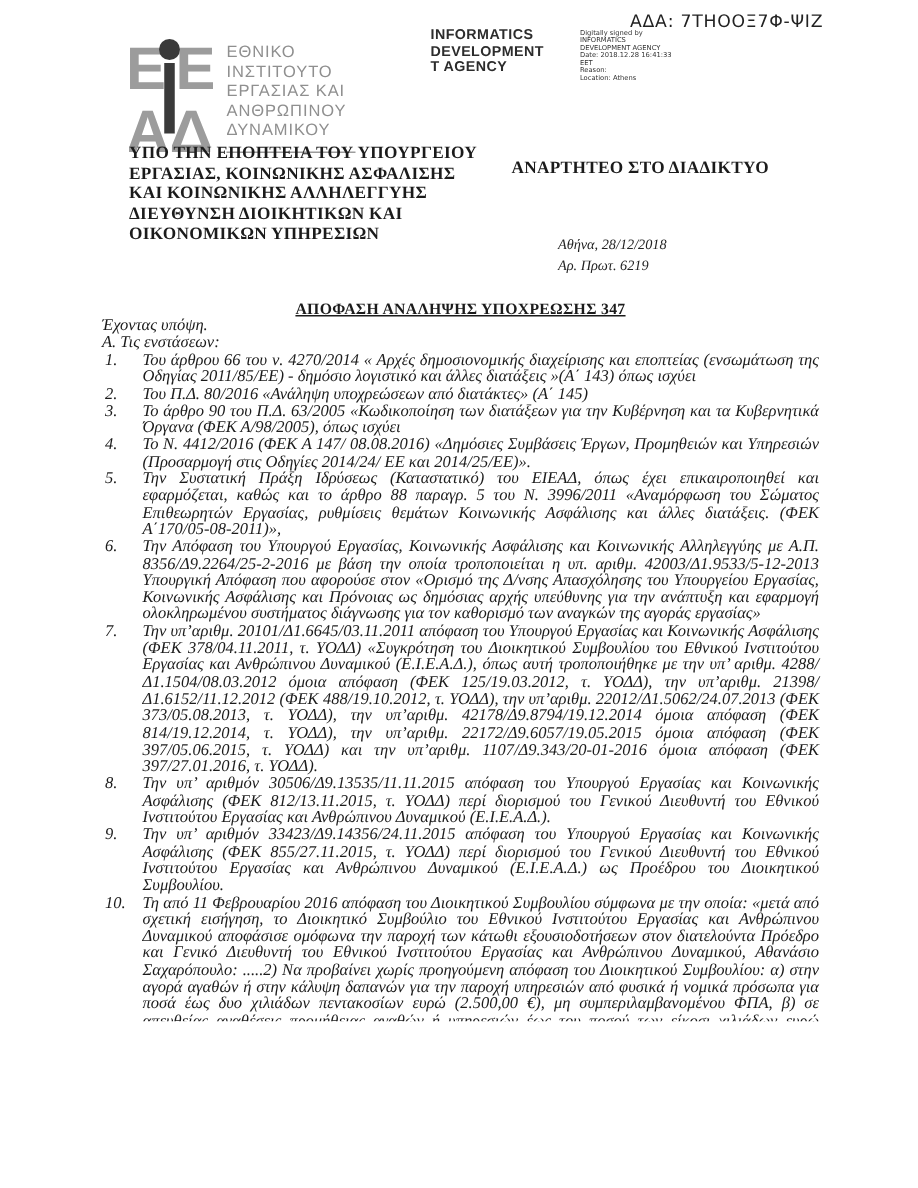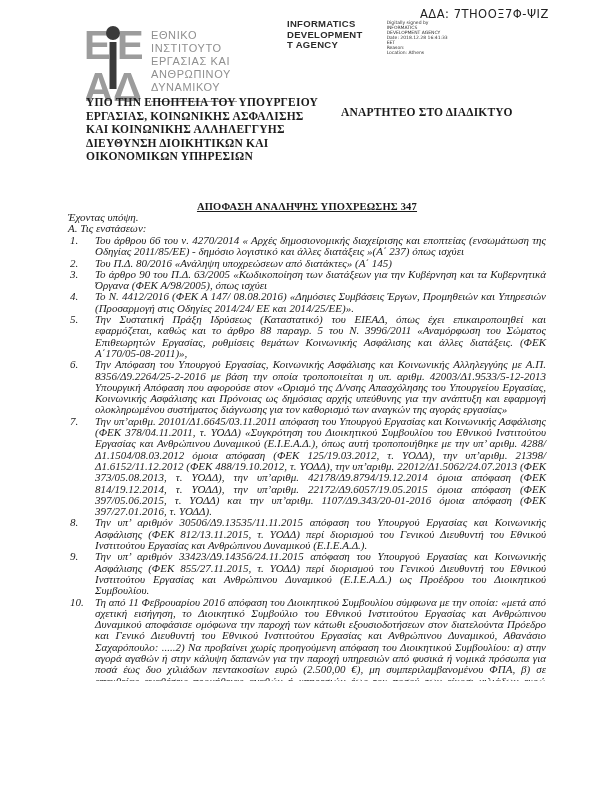--- a/index.html
+++ b/index.html
@@ -112,30 +112,34 @@
   <div class="supervision">
     <div>ΥΠΟ ΤΗΝ ΕΠΟΠΤΕΙΑ ΤΟΥ ΥΠΟΥΡΓΕΙΟΥ</div>
     <div>ΕΡΓΑΣΙΑΣ, ΚΟΙΝΩΝΙΚΗΣ ΑΣΦΑΛΙΣΗΣ</div>
     <div>ΚΑΙ ΚΟΙΝΩΝΙΚΗΣ ΑΛΛΗΛΕΓΓΥΗΣ</div>
     <div>ΔΙΕΥΘΥΝΣΗ ΔΙΟΙΚΗΤΙΚΩΝ ΚΑΙ</div>
     <div>ΟΙΚΟΝΟΜΙΚΩΝ ΥΠΗΡΕΣΙΩΝ</div>
   </div>
 
   <div class="web-posting">ΑΝΑΡΤΗΤΕΟ ΣΤΟ ΔΙΑΔΙΚΤΥΟ</div>
 
+  <div class="date-block">
+    <div>Αθήνα, 28/12/2018</div>
+    <div>Αρ. Πρωτ. 6219</div>
+  </div>
 
   <div class="title"><span>ΑΠΟΦΑΣΗ ΑΝΑΛΗΨΗΣ ΥΠΟΧΡΕΩΣΗΣ 347</span></div>
 
   <div class="body-block">
     <div class="intro1">Έχοντας υπόψη.</div>
     <div class="intro2">Α. Τις ενστάσεων:</div>
 
     <div class="item">
       <div class="item-num">1.</div>
-      <div class="item-text">Του άρθρου 66 του ν. 4270/2014 « Αρχές δημοσιονομικής διαχείρισης και εποπτείας (ενσωμάτωση της Οδηγίας 2011/85/ΕΕ) - δημόσιο λογιστικό και άλλες διατάξεις »(Α΄ 237) όπως ισχύει</div>
+      <div class="item-text">Του άρθρου 66 του ν. 4270/2014 « Αρχές δημοσιονομικής διαχείρισης και εποπτείας (ενσωμάτωση της Οδηγίας 2011/85/ΕΕ) - δημόσιο λογιστικό και άλλες διατάξεις »(Α΄ 143) όπως ισχύει</div>
     </div>
     <div class="item">
       <div class="item-num">2.</div>
       <div class="item-text">Του Π.Δ. 80/2016 «Ανάληψη υποχρεώσεων από διατάκτες» (Α΄ 145)</div>
     </div>
     <div class="item">
       <div class="item-num">3.</div>
       <div class="item-text">Το άρθρο 90 του Π.Δ. 63/2005 «Κωδικοποίηση των διατάξεων για την Κυβέρνηση και τα Κυβερνητικά Όργανα (ΦΕΚ Α/98/2005), όπως ισχύει</div>
     </div>
     <div class="item">

